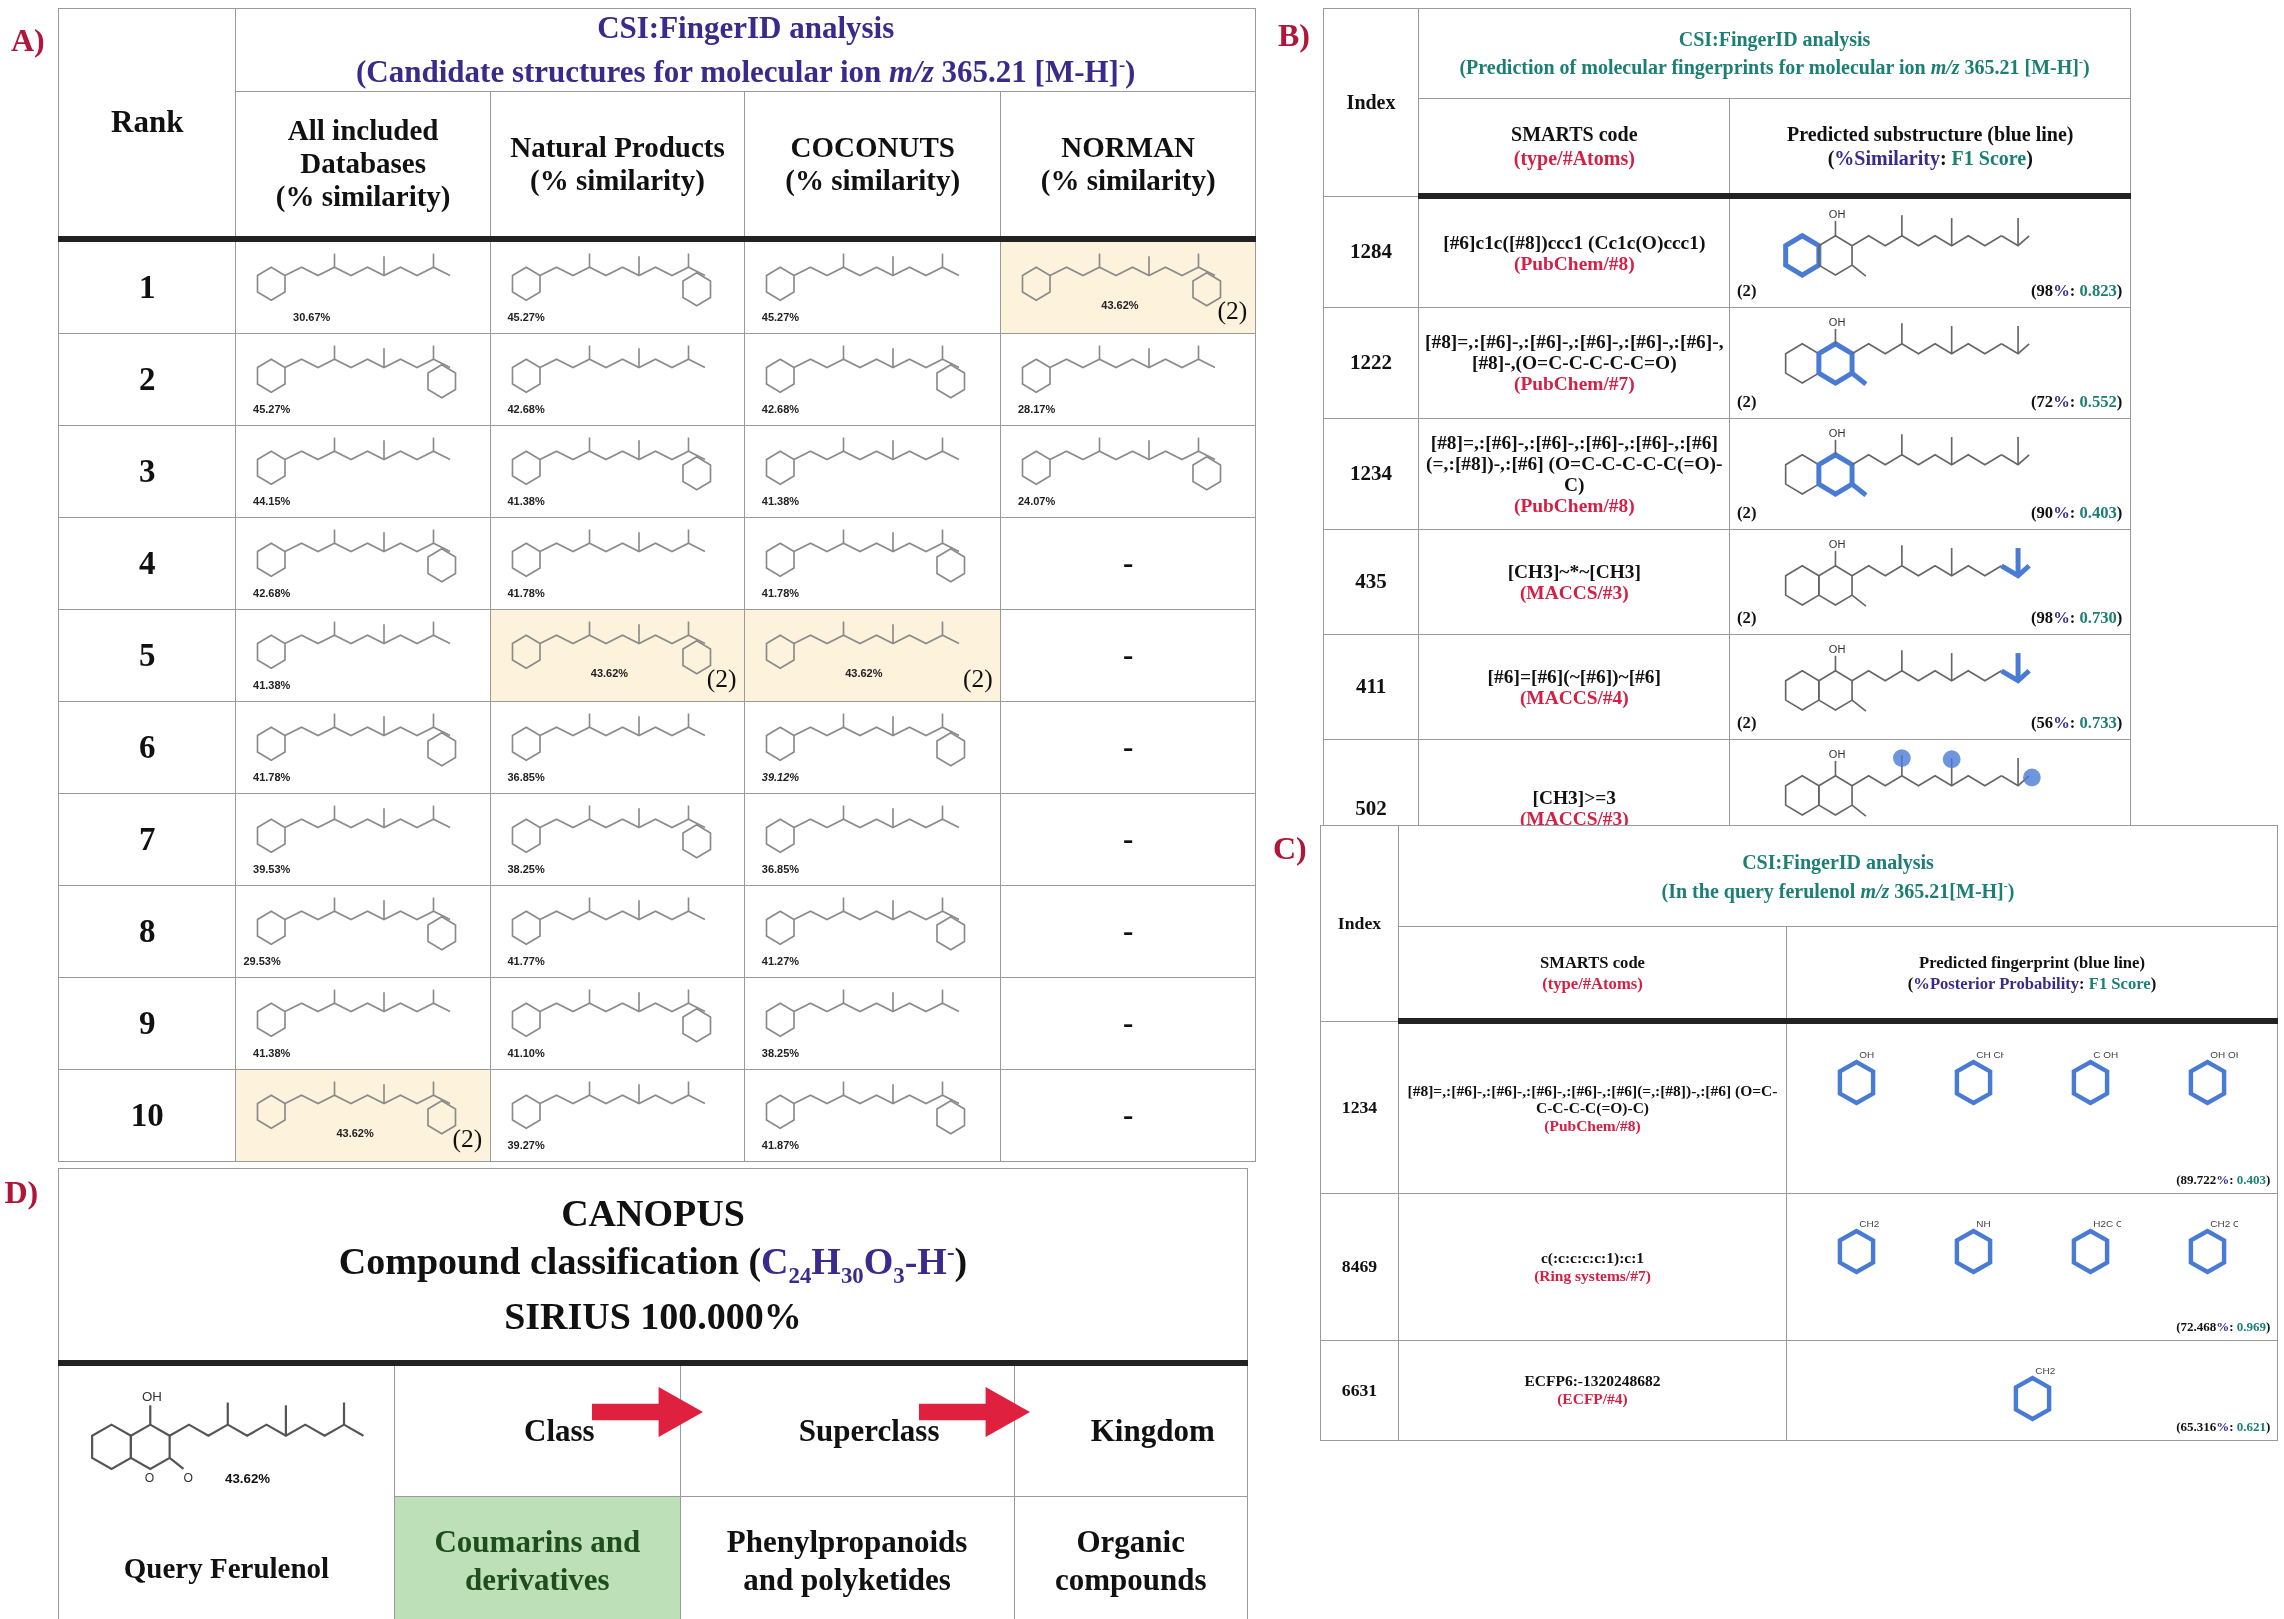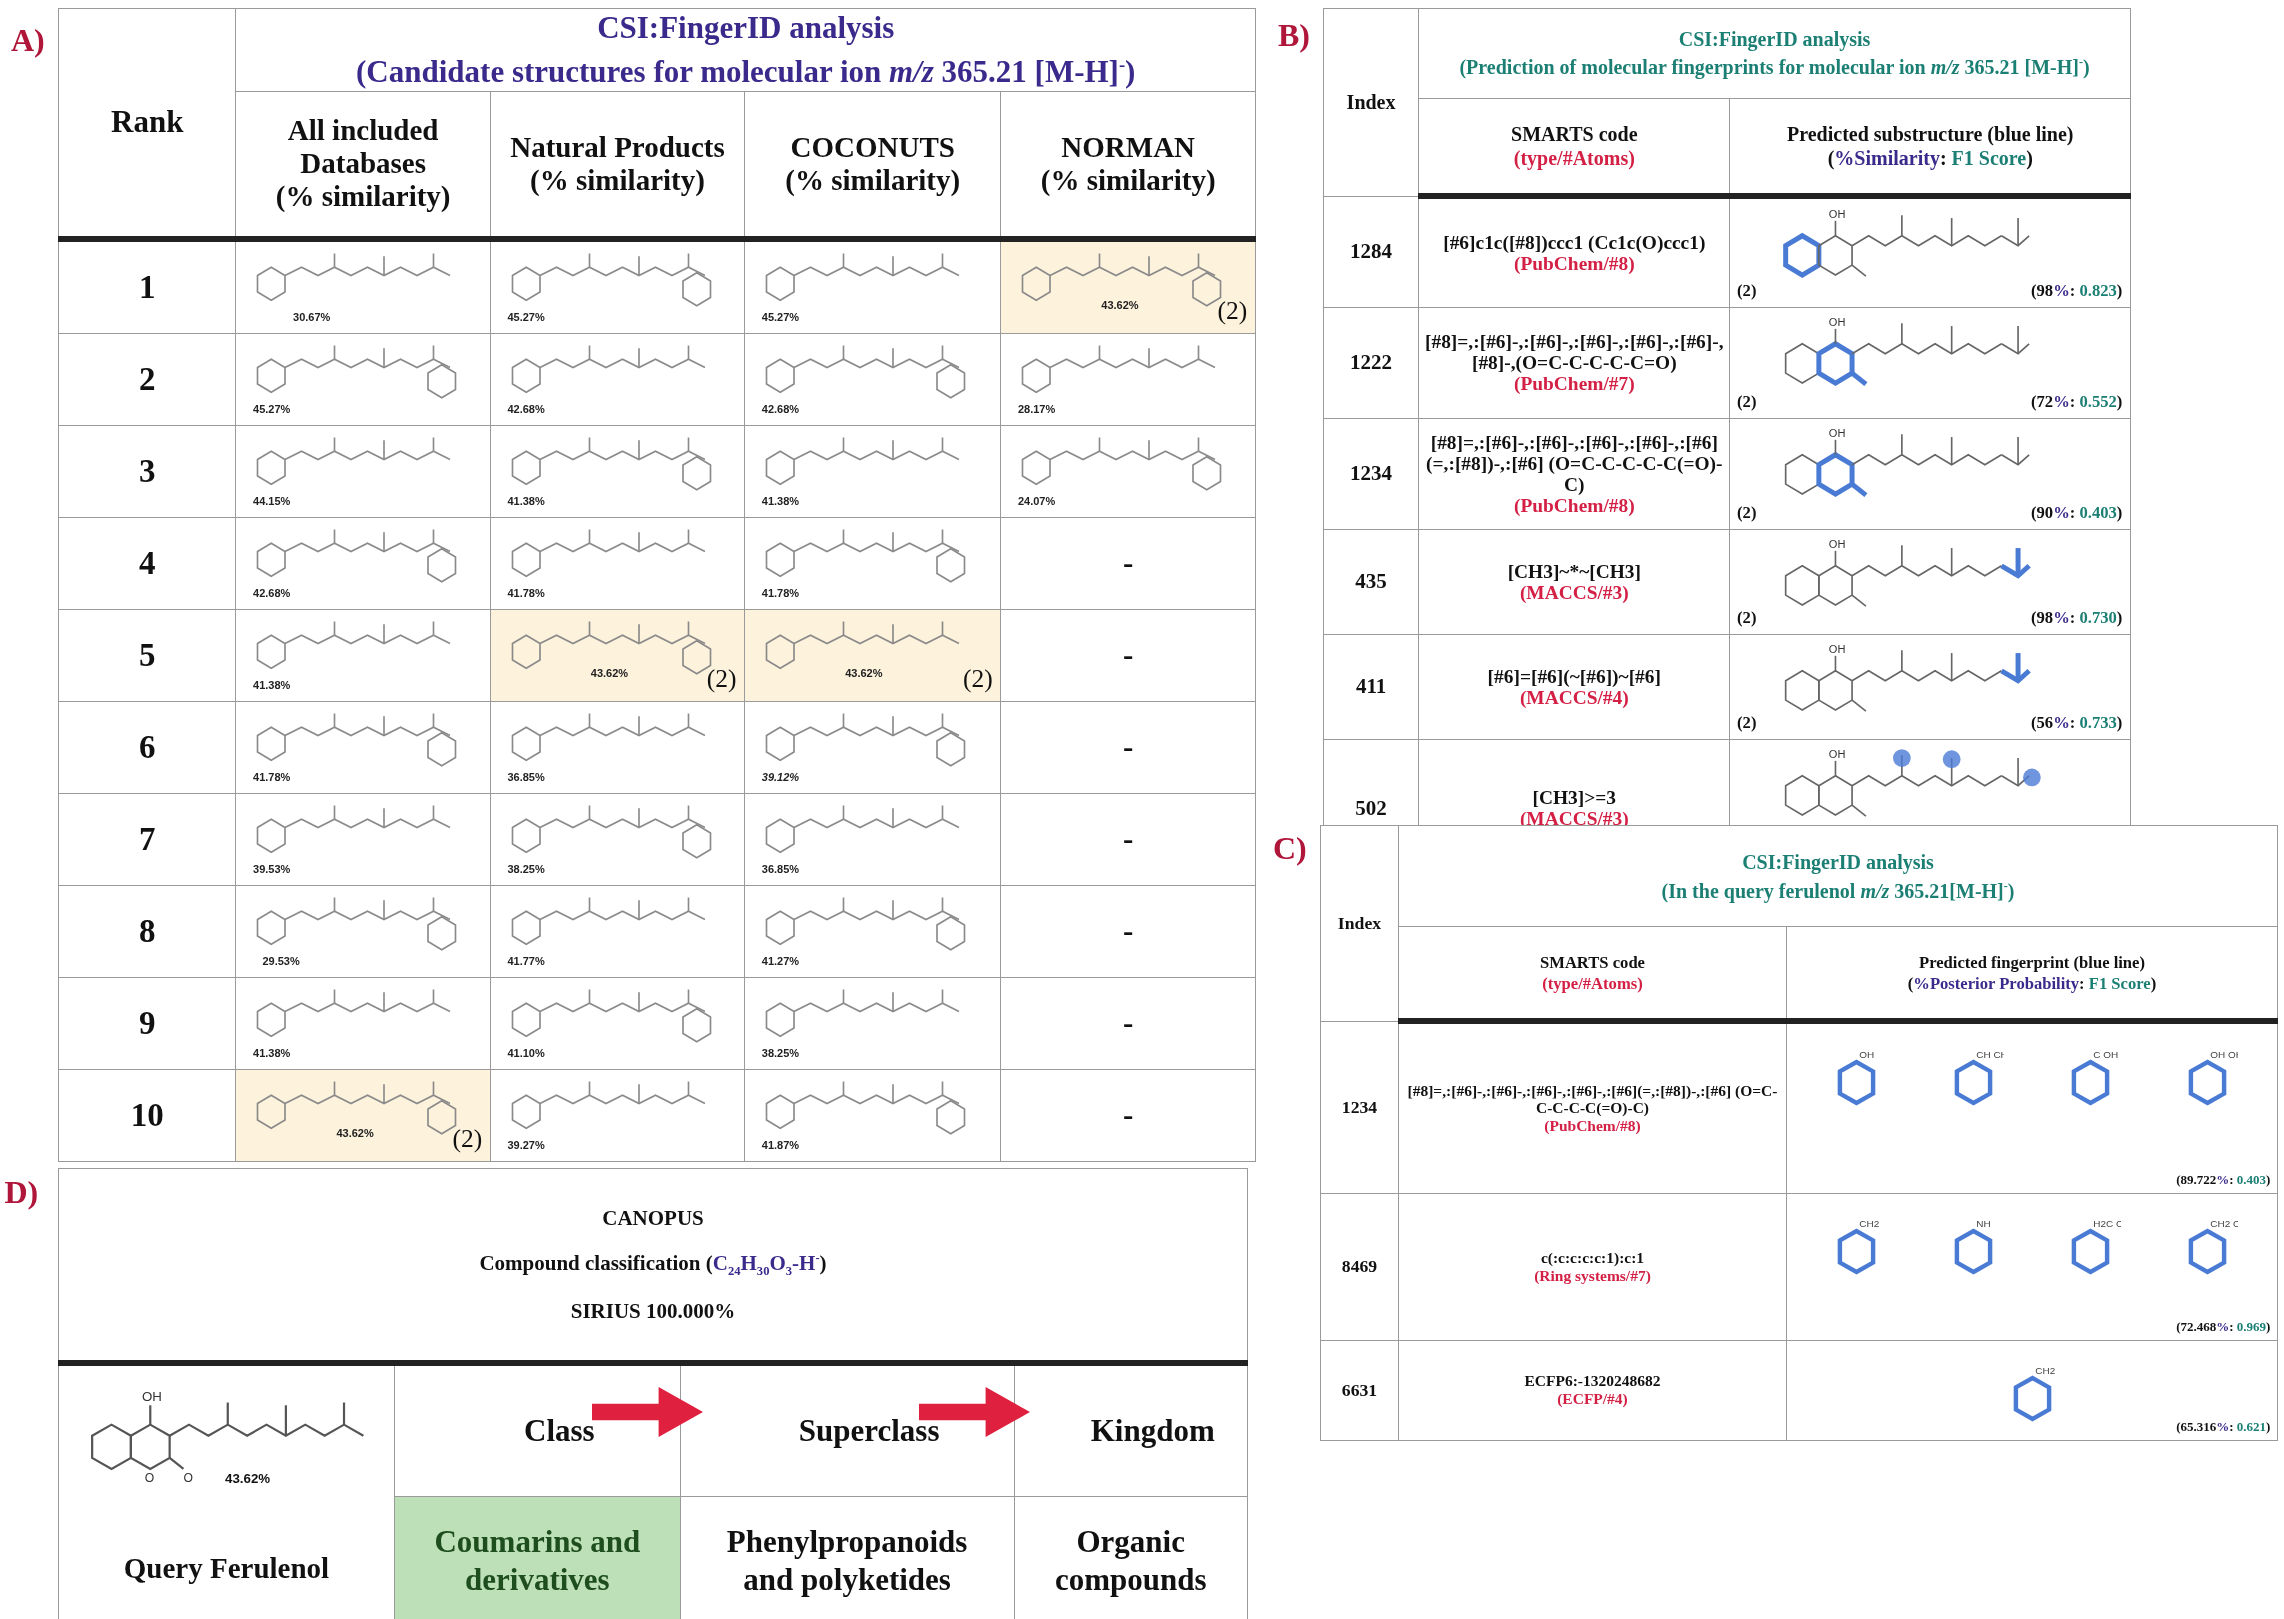--- a/index.html
+++ b/index.html
@@ -45,21 +45,21 @@
   #tableC .sub { font-size:16.6px; line-height:21px; font-weight:bold; height:91px; }
   #tableC .idxhead { font-size:17.7px; font-weight:bold; width:77px; }
   #tableC td.idx { font-size:17.7px; font-weight:bold; }
   #tableC td.smarts { font-size:15.5px; line-height:17.7px; font-weight:bold; width:376px; padding:0 5.5px; }
   #tableC td.struct { position:relative; }
   .frags { position:absolute; left:11px; right:11px; top:11px; height:94px; display:flex; justify-content:space-around; align-items:center; }
   .scoreC { position:absolute; right:6.6px; bottom:4.4px; font-size:13px; font-weight:bold; }
 
   
   #tableD { left:58px; top:1168px; width:1190px; }
-  #tableD .title { font-size:21px; line-height:40px; font-weight:bold; height:191px; }
+  #tableD .title { font-size:38px; line-height:40px; font-weight:bold; height:191px; }
   #tableD td.query { width:335px; position:relative; }
   #tableD td.hdr { font-size:31px; font-weight:bold; height:130px;padding-left:44px; }
   #tableD td.val { font-size:31px; line-height:38px; font-weight:bold; height:127px; }
   #tableD td.green { background:#bde0b8; }
   .arrow { position:absolute; width:111px; height:50px; }
   .querymol { position:absolute; left:11px; top:16.6px; width:310px; height:111px; }
   .queryname { position:absolute; left:0; right:0; bottom:39px; font-size:29px; font-weight:bold; }
   .querysim { position:absolute; left:166px; top:105px; font-size:13.3px; font-weight:bold; font-family:"Liberation Sans",sans-serif; }
   sub, sup { font-size:0.6em; }
 </style>
@@ -435,21 +435,21 @@
           <svg class="mol" viewBox="0 0 420 120">
             <g fill="none" stroke="#8a8a8a" stroke-width="3">
               <polygon points="20,50 45,35 70,50 70,80 45,95 20,80"></polygon>
               <polyline points="70,50 100,35 130,50 160,35 190,50 220,35 250,50 280,35 310,50 340,35 370,50"></polyline>
               <line x1="160" y1="35" x2="160" y2="10"></line>
               <line x1="250" y1="50" x2="250" y2="15"></line>
               <line x1="340" y1="35" x2="340" y2="10"></line>
               <polygon points="330,60 355,45 380,60 380,90 355,105 330,90"></polygon>
             </g>
           </svg>
-          <span class="sim" style="left:26px;bottom:10px;">29.53%</span>
+          <span class="sim" style="left:7px;bottom:10px;">29.53%</span>
         </td>
         <td class="cell">
           <svg class="mol" viewBox="0 0 420 120">
             <g fill="none" stroke="#8a8a8a" stroke-width="3">
               <polygon points="20,50 45,35 70,50 70,80 45,95 20,80"></polygon>
               <polyline points="70,50 100,35 130,50 160,35 190,50 220,35 250,50 280,35 310,50 340,35 370,50"></polyline>
               <line x1="160" y1="35" x2="160" y2="10"></line>
               <line x1="250" y1="50" x2="250" y2="15"></line>
               <line x1="340" y1="35" x2="340" y2="10"></line>
             </g>

